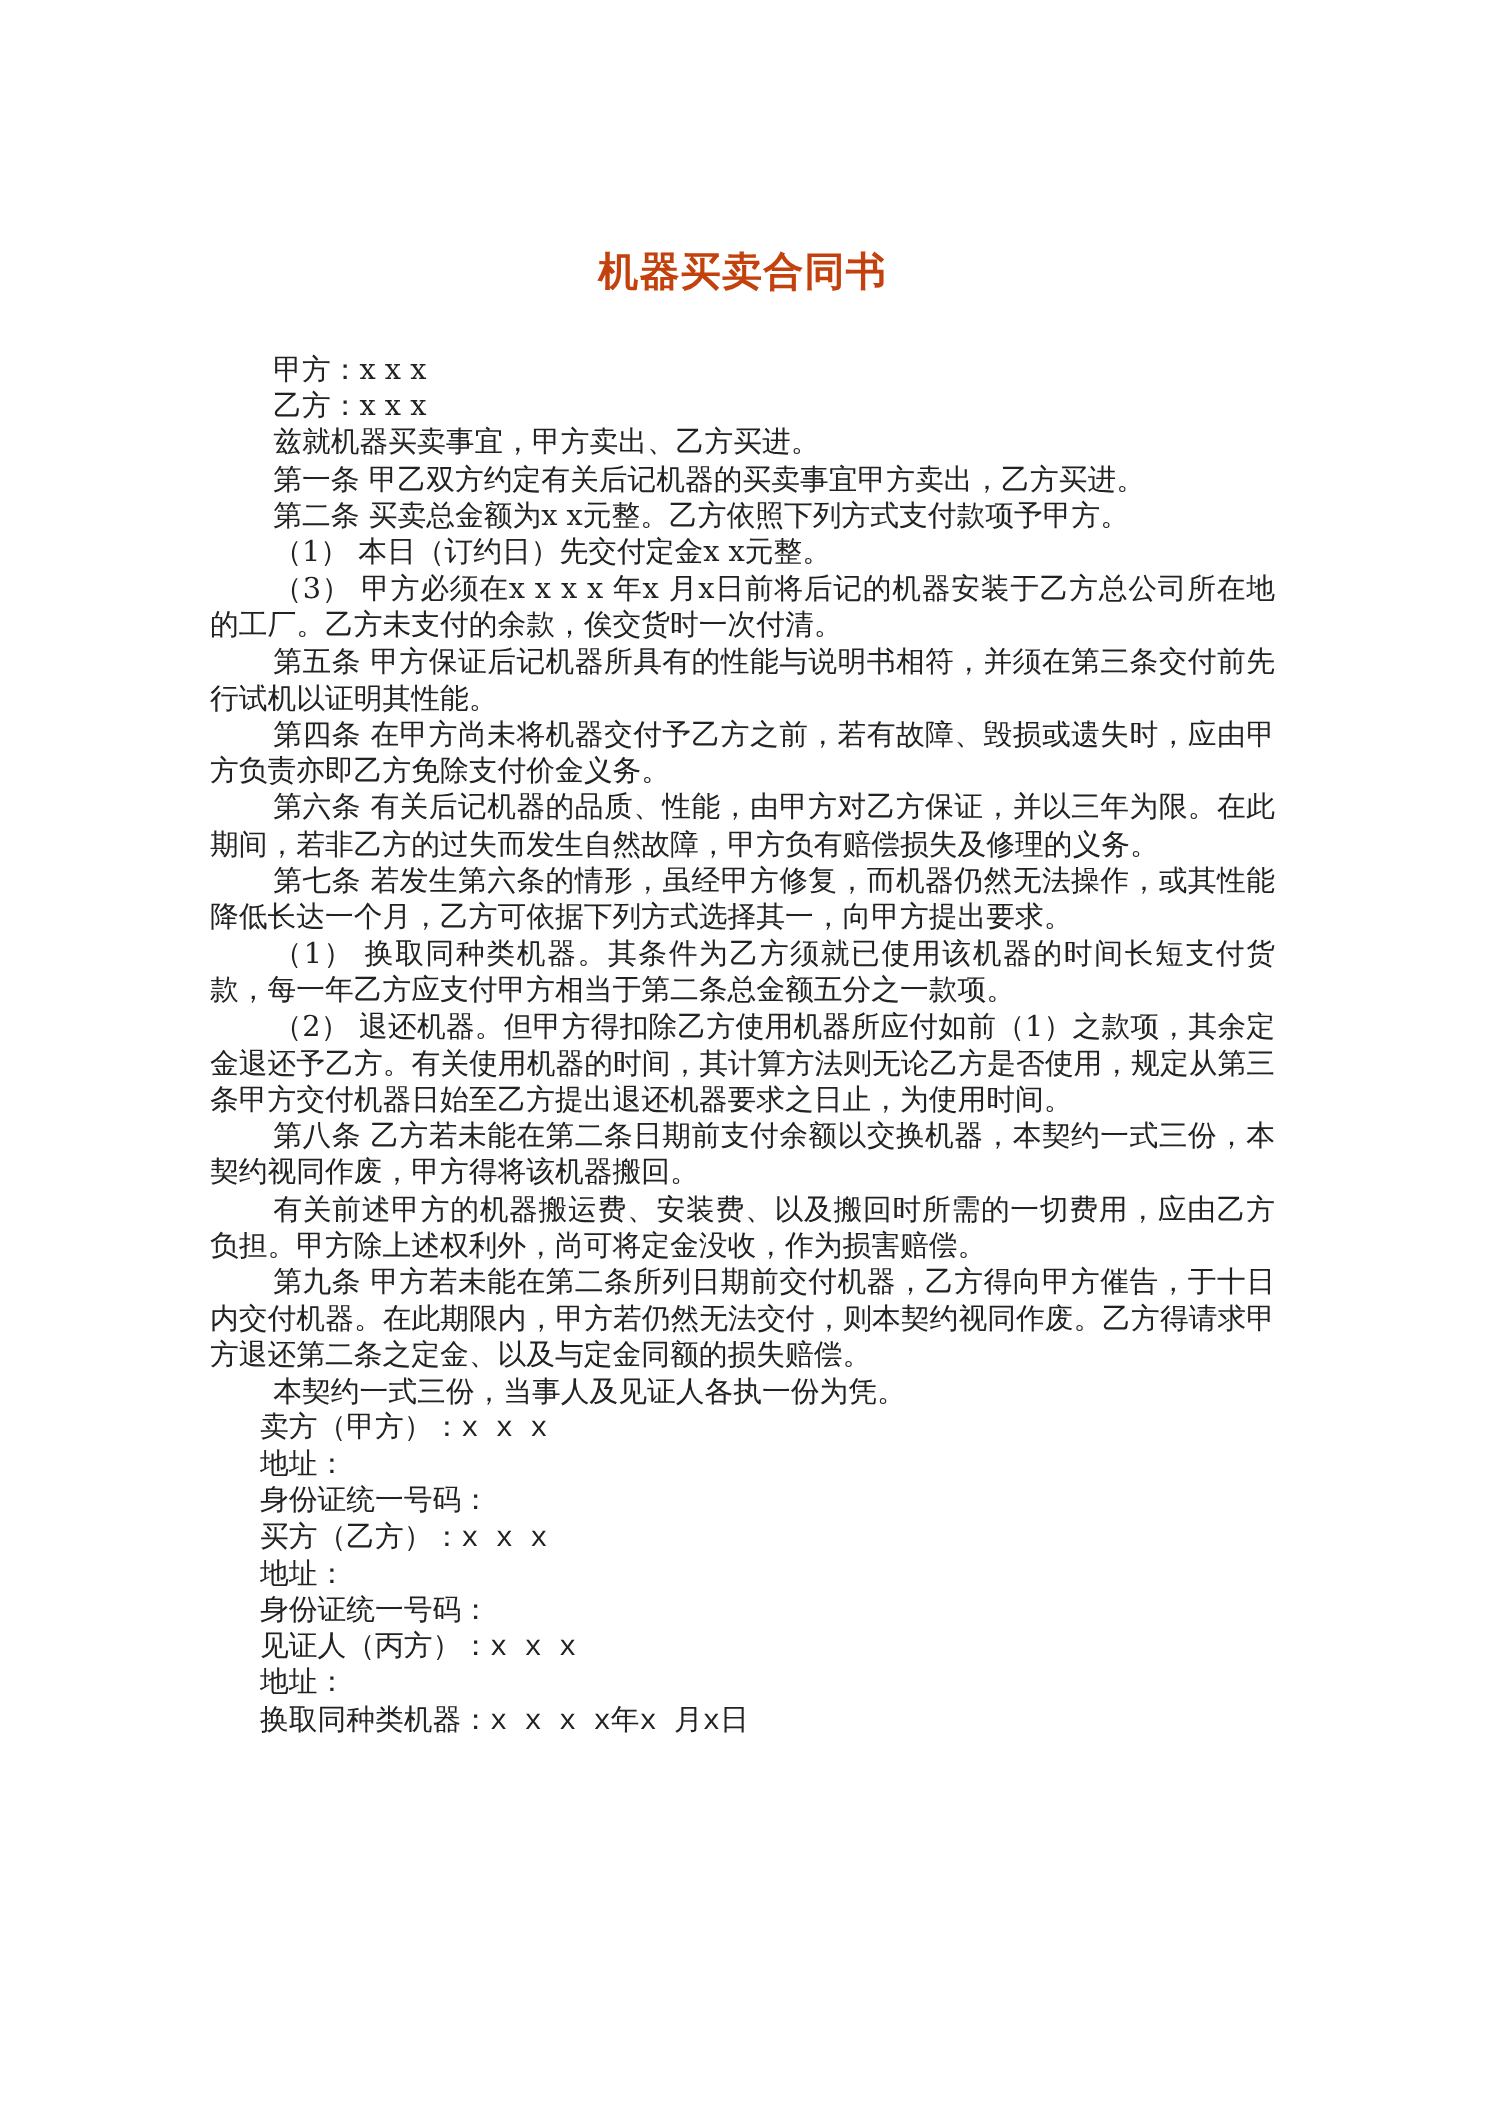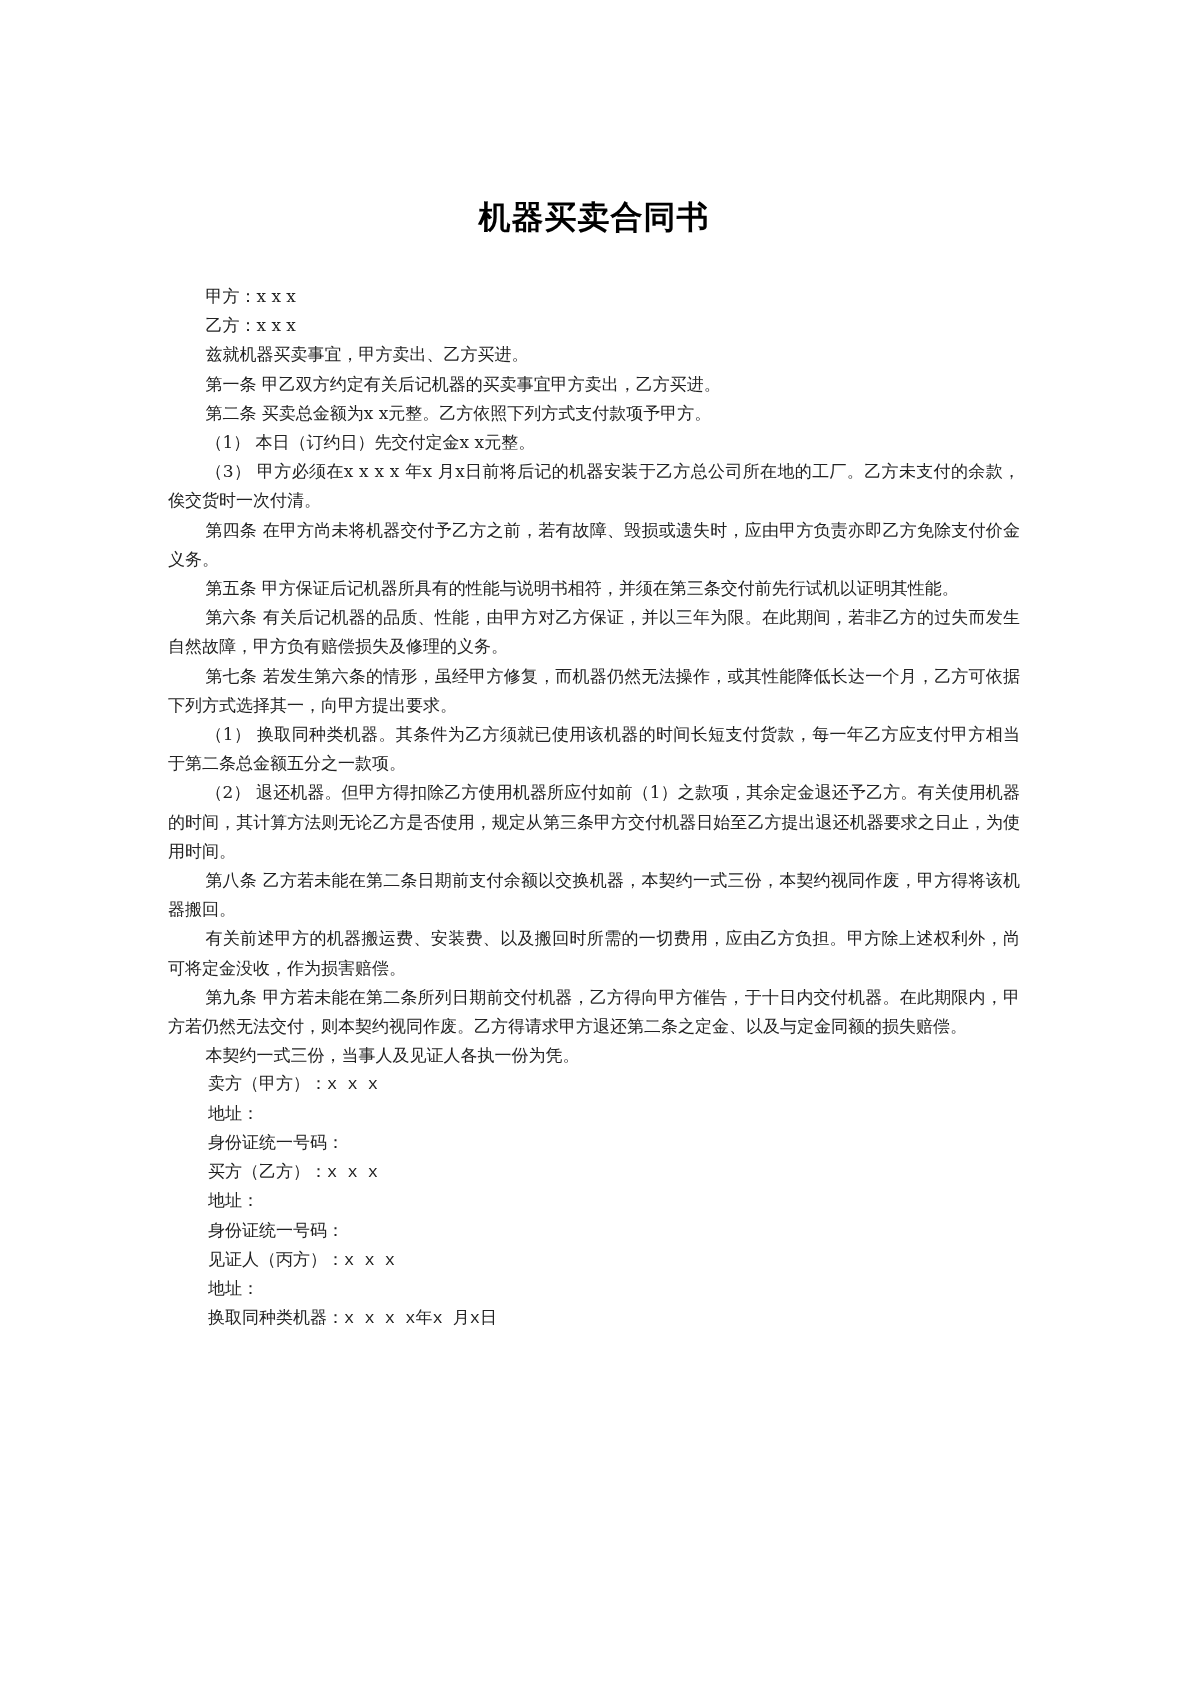--- a/index.html
+++ b/index.html
@@ -1,41 +1,41 @@
 <!DOCTYPE html>
 <html><head>
 <meta charset="utf-8">
 <style>
   html, body { margin: 0; padding: 0; background: #ffffff; }
   body { width: 1190px; height: 1683px; position: relative; overflow: hidden;
          font-family: "DejaVu Serif", "Liberation Serif", serif; color: #222; }
   .page { position: absolute; left: 168px; top: 0; width: 852px; }
   .title { position: absolute; top: 196px; left: 0; width: 852px; text-align: center;
            font-family: "DejaVu Sans", "Liberation Sans", sans-serif; font-weight: bold;
-           font-size: 32px; letter-spacing: 1px; color: #000000; }
-  .body { position: absolute; top: 282px; left: 0; width: 852px; font-size: 17px;
+           font-size: 32px; letter-spacing: 1px; color: #c2410c; }
+  .body { position: absolute; top: 282px; left: 0; width: 852px; font-size: 23px;
           line-height: 29.2px; text-align: justify; }
   .p { margin: 0; text-indent: 2.2em; }
   .p.sig { text-indent: 0; padding-left: 40px; font-family: Liberation Mono, monospace; }
 </style>
 </head>
 <body>
 
 <div class="page">
   <div class="title">机器买卖合同书</div>
   <div class="body">
     <p class="p">甲方：x x x</p>
     <p class="p">乙方：x x x</p>
     <p class="p">兹就机器买卖事宜，甲方卖出、乙方买进。</p>
     <p class="p">第一条 甲乙双方约定有关后记机器的买卖事宜甲方卖出，乙方买进。</p>
     <p class="p">第二条 买卖总金额为x x元整。乙方依照下列方式支付款项予甲方。</p>
     <p class="p">（1） 本日（订约日）先交付定金x x元整。</p>
     <p class="p">（3） 甲方必须在x x x x 年x 月x日前将后记的机器安装于乙方总公司所在地的工厂。乙方未支付的余款，俟交货时一次付清。</p>
+    <p class="p">第五条 甲方保证后记机器所具有的性能与说明书相符，并须在第三条交付前先行试机以证明其性能。</p>
     <p class="p">第四条 在甲方尚未将机器交付予乙方之前，若有故障、毁损或遗失时，应由甲方负责亦即乙方免除支付价金义务。</p>
-    <p class="p">第五条 甲方保证后记机器所具有的性能与说明书相符，并须在第三条交付前先行试机以证明其性能。</p>
     <p class="p">第六条 有关后记机器的品质、性能，由甲方对乙方保证，并以三年为限。在此期间，若非乙方的过失而发生自然故障，甲方负有赔偿损失及修理的义务。</p>
     <p class="p">第七条 若发生第六条的情形，虽经甲方修复，而机器仍然无法操作，或其性能降低长达一个月，乙方可依据下列方式选择其一，向甲方提出要求。</p>
     <p class="p">（1） 换取同种类机器。其条件为乙方须就已使用该机器的时间长短支付货款，每一年乙方应支付甲方相当于第二条总金额五分之一款项。</p>
     <p class="p">（2） 退还机器。但甲方得扣除乙方使用机器所应付如前（1）之款项，其余定金退还予乙方。有关使用机器的时间，其计算方法则无论乙方是否使用，规定从第三条甲方交付机器日始至乙方提出退还机器要求之日止，为使用时间。</p>
     <p class="p">第八条 乙方若未能在第二条日期前支付余额以交换机器，本契约一式三份，本契约视同作废，甲方得将该机器搬回。</p>
     <p class="p">有关前述甲方的机器搬运费、安装费、以及搬回时所需的一切费用，应由乙方负担。甲方除上述权利外，尚可将定金没收，作为损害赔偿。</p>
     <p class="p">第九条 甲方若未能在第二条所列日期前交付机器，乙方得向甲方催告，于十日内交付机器。在此期限内，甲方若仍然无法交付，则本契约视同作废。乙方得请求甲方退还第二条之定金、以及与定金同额的损失赔偿。</p>
     <p class="p">本契约一式三份，当事人及见证人各执一份为凭。</p>
     <p class="p sig">卖方（甲方）：x x x</p>
     <p class="p sig">地址：</p>

